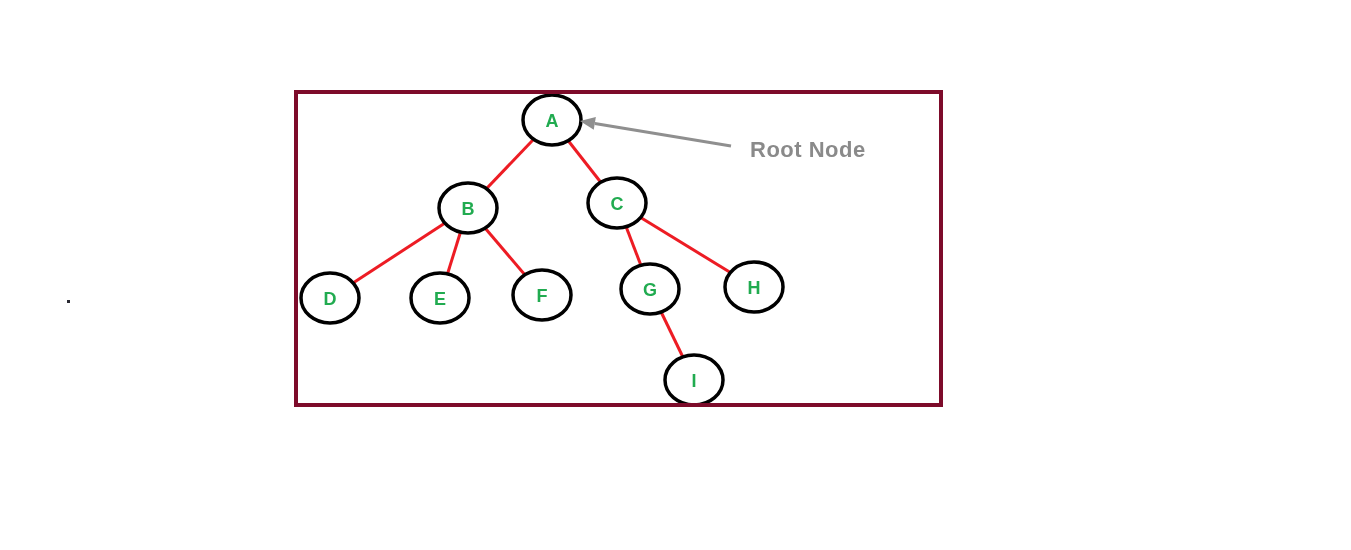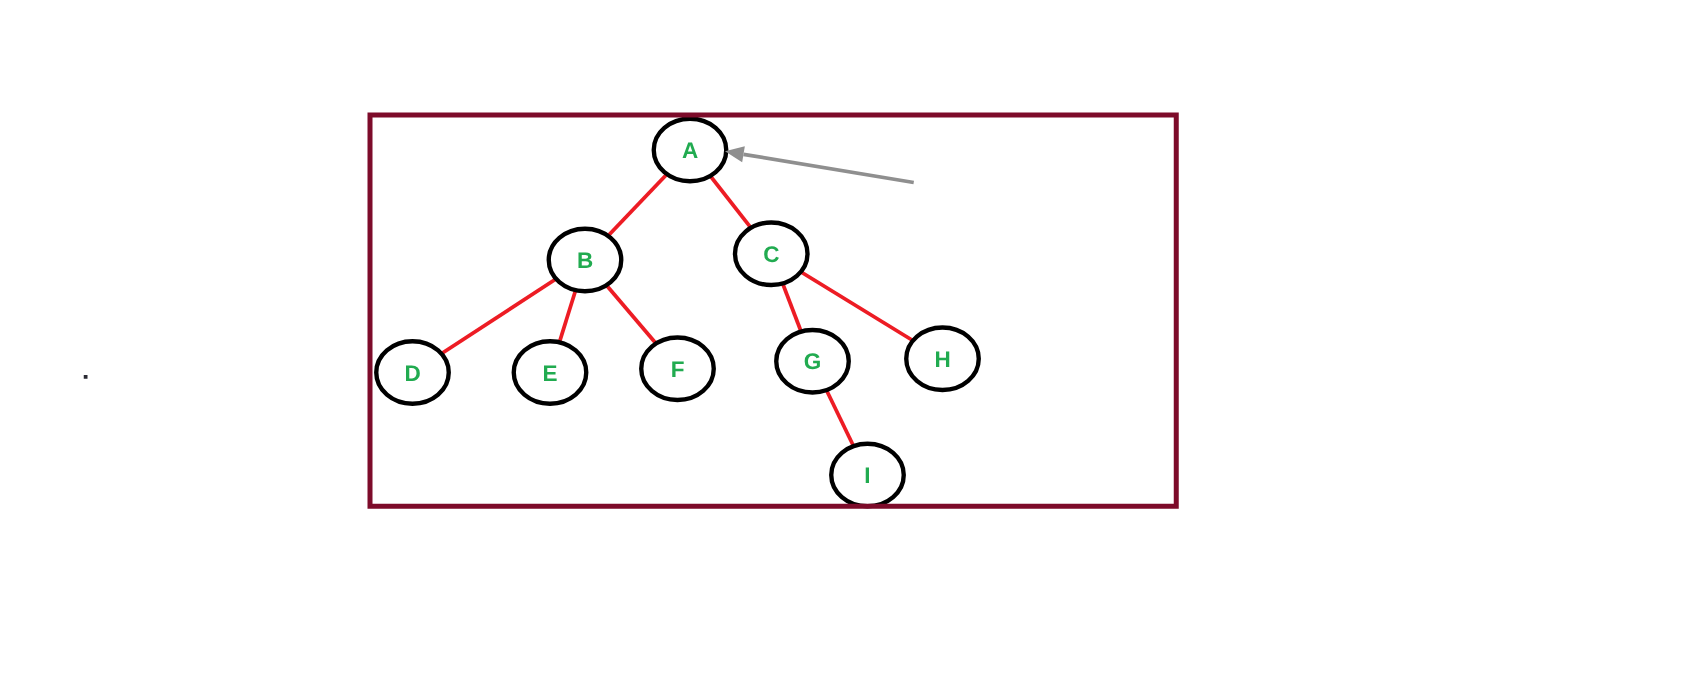--- a/index.html
+++ b/index.html
@@ -67,14 +67,15 @@
       <ellipse cx="650" cy="289" rx="29" ry="25" fill="#ffffff" stroke="#000000" stroke-width="3.5"></ellipse>
       <text x="650" y="295.5" text-anchor="middle" font-family="&quot;Liberation Sans&quot;, sans-serif" font-size="18" font-weight="bold" fill="#21ab50">G</text>
       <ellipse cx="754" cy="287" rx="29" ry="25" fill="#ffffff" stroke="#000000" stroke-width="3.5"></ellipse>
       <text x="754" y="293.5" text-anchor="middle" font-family="&quot;Liberation Sans&quot;, sans-serif" font-size="18" font-weight="bold" fill="#21ab50">H</text>
       <ellipse cx="694" cy="380" rx="29" ry="25" fill="#ffffff" stroke="#000000" stroke-width="3.5"></ellipse>
       <text x="694" y="386.5" text-anchor="middle" font-family="&quot;Liberation Sans&quot;, sans-serif" font-size="18" font-weight="bold" fill="#21ab50">I</text>
       <line x1="731" y1="146" x2="594.7985490692422" y2="123.45009090550367" stroke="#8f8f8f" stroke-width="3"></line>
       <polygon points="580,121 595.8602551282938,117.03738630883207 593.7368430101906,129.8627955021753" fill="#8f8f8f"></polygon>
       <rect x="296" y="92" width="645" height="313" fill="none" stroke="#7d0b2a" stroke-width="4"></rect>
     </svg>
+  <div class="root-annotation">Root Node</div>
   <div class="stray-dot"></div>
 </div>
 
 </body></html>

